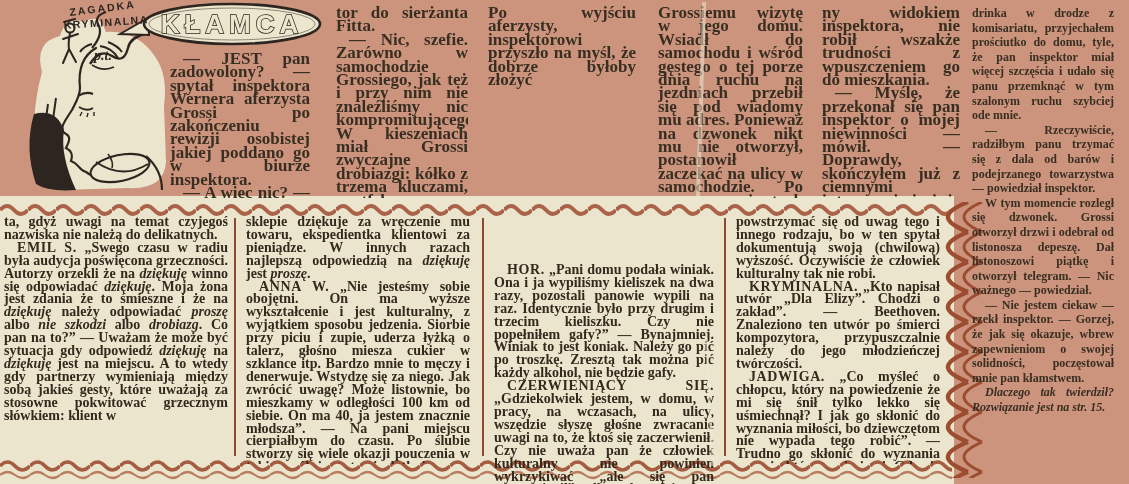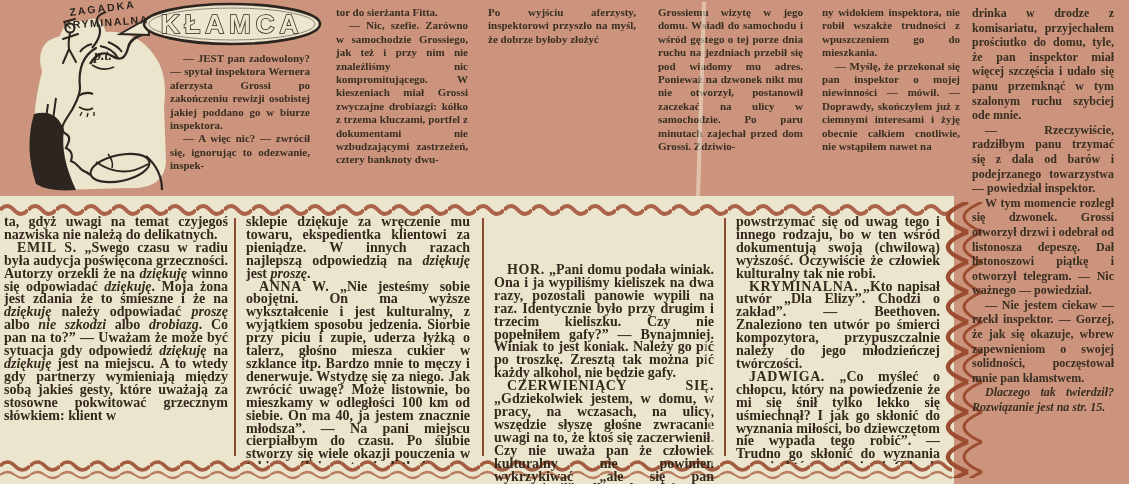--- a/index.html
+++ b/index.html
@@ -13,21 +13,21 @@
   .wave-top{left:0;top:200px;}
   .wave-bottom{left:0;top:458px;}
   .scallop-right{left:938px;top:202px;}
   .vrule{position:absolute;top:218px;height:238px;width:2px;background:#8d4a31;}
   .vrule1{left:234px;} .vrule2{left:482px;} .vrule3{left:724px;}
   .illustration{position:absolute;left:8px;top:6px;}
   .masthead{position:absolute;left:50px;top:0;}
   .col{position:absolute;text-align:justify;overflow:hidden;font-weight:700;}
   .col p{margin:0;text-indent:13px;}
   .col.cont p:first-child{text-indent:0;}
-  .story-col{font-size:11px;line-height:13.4px;color:#382e22;}
+  .story-col{font-size:17px;line-height:13.4px;color:#382e22;}
   .scA{left:170px;top:52px;width:140px;height:146px;}
   .scB{left:336px;top:6px;width:132px;height:192px;}
   .scC{left:488px;top:6px;width:148px;height:192px;}
   .scD{left:658px;top:6px;width:145px;height:192px;}
   .scE{left:822px;top:6px;width:138px;height:192px;}
   .scF{left:972px;top:6px;width:142px;height:472px;font-size:12px;line-height:14.6px;}
   .letters-col{font-size:14px;line-height:12.9px;color:#35291d;}
   .lc1{left:4px;top:216px;width:224px;height:248px;}
   .lc2{left:246px;top:216px;width:224px;height:248px;}
   .lc3{left:494px;top:216px;width:220px;height:248px;margin-top:48px;}
@@ -141,20 +141,20 @@
     </div>
   <div class="col letters-col lc2 cont">
       <p>sklepie dziękuje za wręczenie mu towaru, ekspedientka klientowi za pieniądze. W innych razach najlepszą odpowiedzią na <i>dziękuję</i> jest <i>proszę</i>.</p>
       <p><b>ANNA W.</b> „Nie jesteśmy sobie obojętni. On ma wyższe wykształcenie i jest kulturalny, z wyjątkiem sposobu jedzenia. Siorbie przy piciu i zupie, uderza łyżką o talerz, głośno miesza cukier w szklance itp. Bardzo mnie to męczy i denerwuje. Wstydzę się za niego. Jak zwrócić uwagę? Może listownie, bo mieszkamy w odległości 100 km od siebie. On ma 40, ja jestem znacznie młodsza”. — Na pani miejscu cierpiałbym do czasu. Po ślubie stworzy się wiele okazji pouczenia w taki sposób że go to nie dotknie.</p>
     </div>
   <div class="col letters-col lc3">
       <p><b>HOR.</b> „Pani domu podała winiak. Ona i ja wypiliśmy kieliszek na dwa razy, pozostali panowie wypili na raz. Identycznie było przy drugim i trzecim kieliszku. Czy nie popełniłem gafy?” — Bynajmniej. Winiak to jest koniak. Należy go pić po troszkę. Zresztą tak można pić każdy alkohol, nie będzie gafy.</p>
       <p><b>CZERWIENIĄCY SIĘ.</b> „Gdziekolwiek jestem, w domu, w pracy, na wczasach, na ulicy, wszędzie słyszę głośne zwracanie uwagi na to, że ktoś się zaczerwienił. Czy nie uważa pan że człowiek kulturalny nie powinien wykrzykiwać „ale się pan zaczerwienił” tylko udawać że tego nie widzi i starać się zmianą tematu ułatwić sytuację komuś z takim mankamentem?” — Strasznie trudno ludziom</p>
     </div>
   <div class="col letters-col lc4 cont">
-      <p>powstrzymać się od uwag tego i innego rodzaju, bo w ten wśród dokumentują swoją (chwilową) wyższość. Oczywiście że człowiek kulturalny tak nie robi.</p>
+      <p>powstrzymać się od uwag tego i innego rodzaju, bo w ten spytał dokumentują swoją (chwilową) wyższość. Oczywiście że człowiek kulturalny tak nie robi.</p>
       <p><b>KRYMINALNA.</b> „Kto napisał utwór „Dla Elizy”. Chodzi o zakład”. — Beethoven. Znaleziono ten utwór po śmierci kompozytora, przypuszczalnie należy do jego młodzieńczej twórczości.</p>
       <p><b>JADWIGA.</b> „Co myśleć o chłopcu, który na powiedzenie że mi się śnił tylko lekko się uśmiechnął? I jak go skłonić do wyznania miłości, bo dziewczętom nie wypada tego robić”. — Trudno go skłonić do wyznania uczucia którego nie żywi. Gdy się zakocha, będą rozliczne, wymowne tego znaki.</p>
     </div>
 
   <div class="tear tear1"></div>
   <div class="tear tear2"></div>
 </div>
 
 </body></html>

